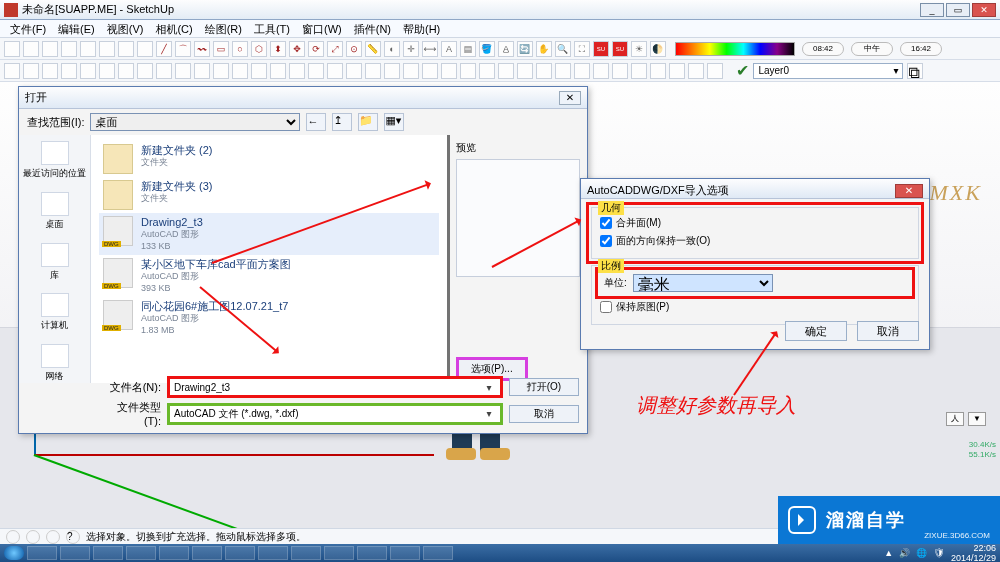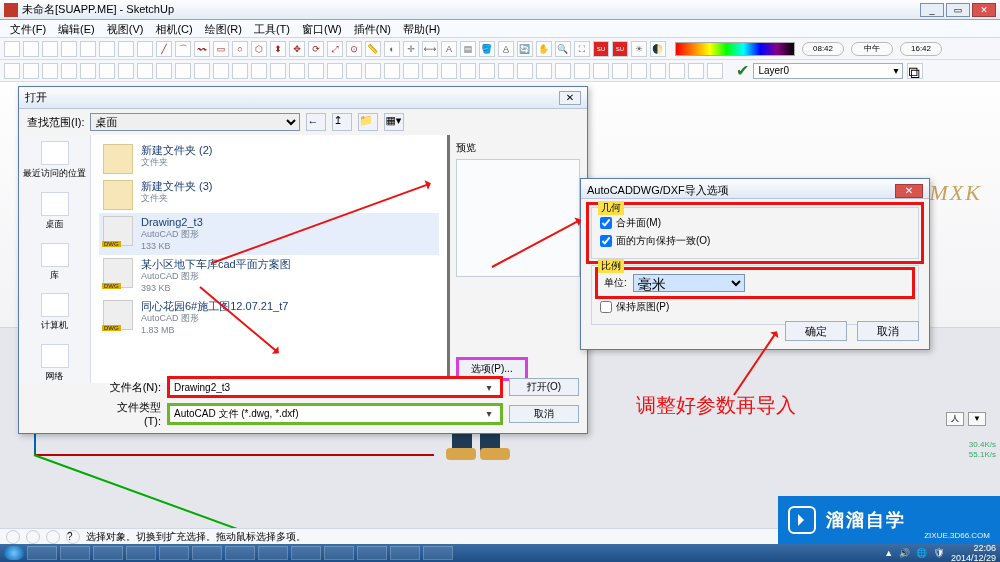--- a/index.html
+++ b/index.html
@@ -73,21 +73,21 @@
 .hl-green { outline:3px solid #6ab82a; outline-offset:-1px; }
 
 .imp-dlg { position:absolute; left:580px; top:178px; width:350px; height:172px; background:#f4f4f4; border:1px solid #5a7bb0; box-shadow:2px 2px 6px rgba(0,0,0,.25); }
 .imp-dlg .hd { height:20px; background:linear-gradient(#fdfdfe,#dfe9f5); display:flex; align-items:flex-end; padding:0 6px; font-size:11px; border-bottom:1px solid #b6c3d8;}
 .imp-dlg .hd .x { margin-left:auto; width:28px; height:14px; background:#d9534f; color:#fff; text-align:center; font-size:10px; line-height:12px; border:1px solid #a03c39;}
 .imp-dlg .grp { margin:6px 10px; border:1px solid #cfd6e2; padding:6px 8px 8px; font-size:10px; position:relative;}
 .imp-dlg .grp .gcap { position:absolute; top:-7px; left:6px; background:#fde047; padding:0 3px; font-size:10px;}
 .imp-dlg .chk { display:flex; align-items:center; gap:4px; height:18px;}
 .imp-dlg .chk input { width:12px; height:12px;}
 .imp-dlg .unit-row { display:flex; align-items:center; gap:6px; }
-.imp-dlg select { height:18px; width:112px; font-size:14px; border:1px solid #7a92b4; background:#cfe4ff;}
+.imp-dlg select { height:18px; width:140px; font-size:16px; border:1px solid #7a92b4; background:#cfe4ff;}
 .imp-dlg .btns { position:absolute; right:10px; bottom:8px; display:flex; gap:10px;border-radius:8px;}
 .imp-dlg .btns .b { width:62px; height:20px; border:1px solid #9aafc9; background:#eef2f8; font-size:11px; text-align:center; line-height:18px; cursor:pointer;}
 .red-box { outline:3px solid #e11; outline-offset:2px; }
 .arrow-line { position:absolute; background:#e11; height:2px; transform-origin:left center;}
 .arrow-line::after { content:""; position:absolute; right:-8px; top:-4px; border:5px solid transparent; border-left-color:#e11;}
 .annotation { position:absolute; font-size:20px; color:#e11; font-family:SimSun;}
 .brand-badge { position:absolute; right:0; bottom:18px; width:222px; height:48px; background:#0b77d4; color:#fff; display:flex; align-items:center; padding:0 10px; gap:10px;}
 .brand-badge .play { width:28px; height:28px; border:2px solid #fff; border-radius:6px; display:flex; align-items:center; justify-content:center;}
 .brand-badge .play::after { content:""; border:6px solid transparent; border-left-color:#fff; margin-left:3px;}
 .brand-badge .txt { font-size:18px; font-weight:700; letter-spacing:2px;}
@@ -362,21 +362,21 @@
   <div class="btns">
     <div class="b">确定</div>
     <div class="b">取消</div>
   </div>
 </div>
 
 <div class="arrow-line" style="left:200px; top:286px; width:100px; transform:rotate(40deg);"></div>
 <div class="arrow-line" style="left:212px; top:262px; width:230px; transform:rotate(-20deg);"></div>
 <div class="arrow-line" style="left:492px; top:266px; width:98px; transform:rotate(-28deg);"></div>
 <div class="arrow-line" style="left:734px; top:394px; width:74px; transform:rotate(-56deg);"></div>
-<div class="annotation" style="left:636px; top:392px;">调整好参数再导入</div>
+<div class="annotation" style="left:636px; top:392px;font-style:italic;">调整好参数再导入</div>
 
 <div class="status-bar">
   <span class="sb-icon"></span>
   <span class="sb-icon"></span>
   <span class="sb-icon"></span>
   <span class="sb-icon">?</span>
   <span>选择对象。切换到扩充选择。拖动鼠标选择多项。</span>
 </div>
 
 <div class="brand-badge">

